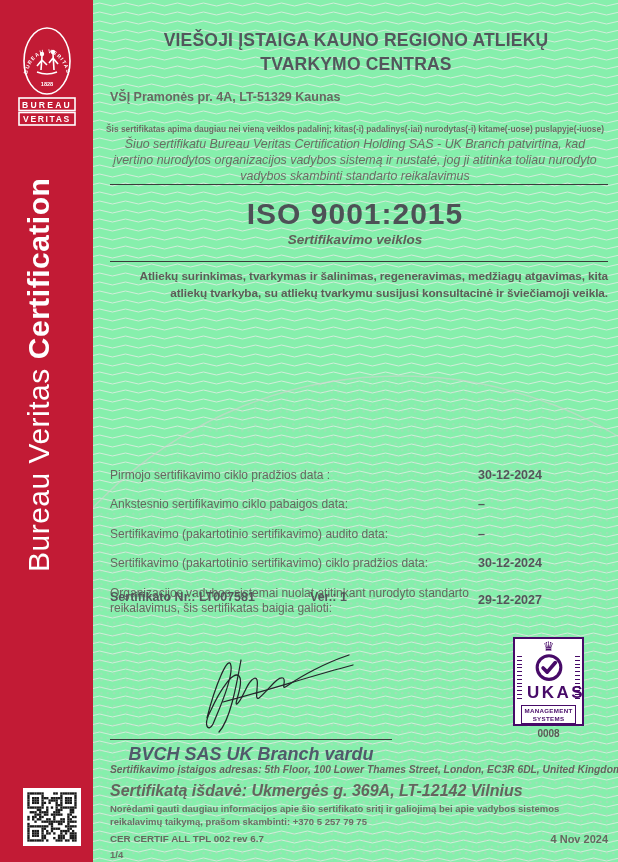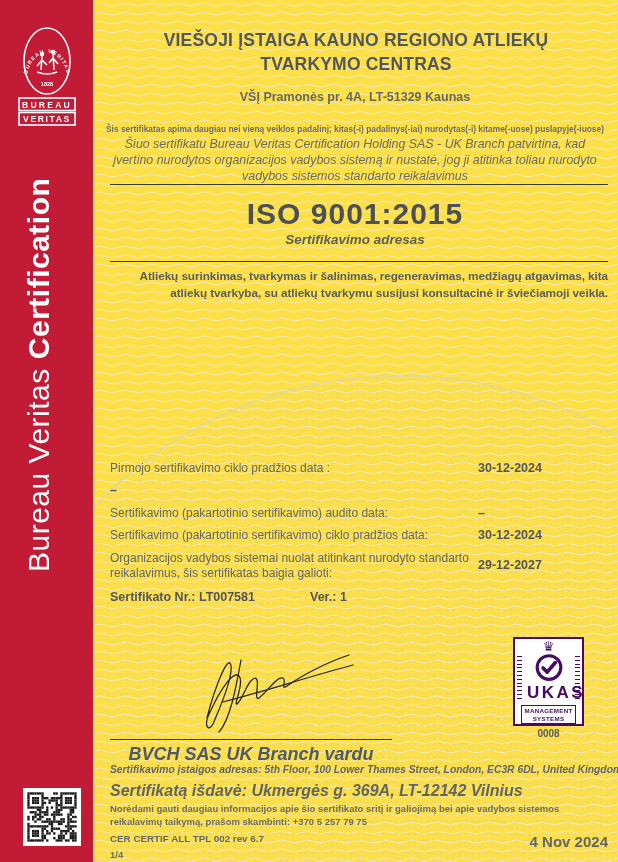--- a/index.html
+++ b/index.html
@@ -1,59 +1,59 @@
 <!DOCTYPE html>
 <html><head>
 <meta charset="utf-8">
 <style>
   html,body{margin:0;padding:0;background:#fff;}
-  .page{position:relative;width:618px;height:862px;background:#fde047;overflow:hidden;
+  .page{position:relative;width:618px;height:862px;background:#86efac;overflow:hidden;
         font-family:"Liberation Sans","DejaVu Sans",sans-serif;color:#66675f;}
   
   .sidebar{position:absolute;left:0;top:0;width:93px;height:862px;background:#c21b35;z-index:3;}
   .bv-logo{position:absolute;left:17px;top:14px;}
   .vtext{position:absolute;left:22px;top:572px;transform:rotate(-90deg);transform-origin:left top;
          white-space:nowrap;color:#ffffff;font-size:30px;letter-spacing:.5px;}
   .vtext .reg{font-weight:400;margin-right:.30em;}
   .vtext .bld{font-weight:700;}
   .qr-wrap{position:absolute;left:23px;top:788px;width:58px;height:58px;background:#ffffff;z-index:4;}
   
   .waves{position:absolute;left:93px;top:0;z-index:0;}
   .globe{position:absolute;left:93px;top:0;z-index:0;}
   
   .content{position:absolute;left:93px;top:0;width:525px;height:862px;z-index:1;}
   .abs{position:absolute;}
   .company-name{left:24px;top:28px;width:478px;text-align:center;font-size:17.5px;font-weight:700;
                 color:#53565c;line-height:1.38;letter-spacing:.2px;}
-  .company-address{left:17px;top:90px;width:490px;text-align:center;font-size:12.5px;font-weight:600;color:#676862;}
+  .company-address{left:17px;top:90px;width:490px;font-size:12.5px;font-weight:600;color:#676862;}
   .multisite{left:8px;top:124px;width:508px;text-align:center;font-size:8.4px;font-weight:600;color:#6b6c64;white-space:nowrap;}
   .attestation{left:12px;top:137px;width:500px;text-align:center;font-size:12.4px;font-style:italic;
                font-weight:500;color:#6b6c64;line-height:1.28;}
   .rule{left:17px;width:498px;border-top:1.6px solid #3b3b3b;height:0;}
   .iso{left:17px;top:197px;width:490px;text-align:center;font-size:30px;font-weight:700;color:#4d5156;letter-spacing:1px;}
   .scope-title{left:17px;top:232px;width:490px;text-align:center;font-size:13.5px;font-style:italic;font-weight:600;color:#5f6059;}
   .scope-text{left:10px;top:268px;width:505px;text-align:right;font-size:11.8px;font-weight:700;
               color:#5c5d57;line-height:1.42;letter-spacing:-.1px;}
   .dates{left:17px;top:461px;width:485px;}
-  .drow{display:flex;align-items:flex-start;min-height:22.4px;}
+  .drow{display:flex;align-items:flex-start;min-height:22.4px;margin-top:7px;}
   .drow.tall{align-items:center;}
   .dlabel{width:368px;font-size:12px;color:#66675f;line-height:15.6px;}
   .dvalue{font-size:12.5px;font-weight:700;color:#54555a;line-height:15.6px;}
   .certline{left:17px;top:590px;width:498px;font-size:12.5px;font-weight:700;color:#54555a;}
   .certline .ver{position:absolute;left:200px;}
   .certline .issue{position:absolute;left:303px;}
   .signature{left:96px;top:636px;}
   .sigline{left:17px;top:739px;width:282px;border-top:1.4px solid #3b3b3b;height:0;}
   .onbehalf{left:17px;top:744px;width:282px;text-align:center;font-size:18px;font-weight:700;
             font-style:italic;color:#50596a;}
   .addr1{left:17px;top:764px;width:505px;font-size:10.3px;font-style:italic;font-weight:600;color:#64655e;white-space:nowrap;}
   .addr2{left:17px;top:782px;width:505px;font-size:16px;font-style:italic;font-weight:600;color:#64655e;white-space:nowrap;}
   .finfo{left:17px;top:803px;width:498px;font-size:9.5px;font-weight:600;color:#6b6c64;line-height:1.35;}
   .docref{left:17px;top:833px;font-size:9.8px;font-weight:700;color:#66675f;}
-  .docdate{top:833px;right:10px;font-size:15px;font-weight:700;color:#66675f;}
+  .docdate{top:833px;right:10px;font-size:11px;font-weight:700;color:#66675f;}
   .pagenum{left:17px;top:849px;width:490px;text-align:left;font-size:9.5px;font-weight:600;color:#6b6c64;}
   
   .ukas{left:420px;top:637px;width:71px;height:89px;border:2.5px solid #470a68;background:#fff;
         box-sizing:border-box;display:flex;flex-direction:column;align-items:center;}
   .ukas-ticks{position:absolute;top:17px;width:5px;height:44px;
       background:repeating-linear-gradient(to bottom,#470a68 0 1.1px,transparent 1.1px 3.8px);}
   .ukas-ticks.l{left:2px;} .ukas-ticks.r{right:2px;}
   .crown{font-family:"DejaVu Sans",sans-serif;color:#470a68;font-size:13px;line-height:13px;margin-top:1px;}
   .ukas-name{font-size:17px;font-weight:700;letter-spacing:2.5px;color:#470a68;margin-top:1px;margin-left:15px;}
   .ukas-box{border:1.2px solid #470a68;margin-top:2px;padding:1px 2px;text-align:center;
@@ -91,37 +91,38 @@
     <circle cx="307" cy="800" r="425" fill="url(#gd)" mask="url(#gm)" opacity="0.5"></circle>
     <circle cx="307" cy="800" r="424" fill="none" stroke="#d2d2cf" stroke-width="1.4" opacity="0.6"></circle>
   </svg>
 
   <div class="content">
 
     <div class="abs company-name">VIEŠOJI ĮSTAIGA KAUNO REGIONO ATLIEKŲ TVARKYMO CENTRAS</div>
     <div class="abs company-address">VŠĮ Pramonės pr. 4A,  LT-51329 Kaunas</div>
 
     <div class="abs multisite">Šis sertifikatas apima daugiau nei vieną veiklos padalinį; kitas(-i) padalinys(-iai) nurodytas(-i) kitame(-uose) puslapyje(-iuose)</div>
-    <div class="abs attestation">Šiuo sertifikatu Bureau Veritas Certification Holding SAS - UK Branch patvirtina, kad įvertino nurodytos organizacijos vadybos sistemą ir nustatė, jog ji atitinka toliau nurodyto vadybos sistemos standarto reikalavimus</div>
+    <div class="abs attestation">Šiuo sertifikatu Bureau Veritas Certification Holding SAS - UK Branch patvirtina, kad įvertino nurodytos organizacijos vadybos sistemą ir nustatė, jog ji atitinka toliau nurodyto vadybos skambinti standarto reikalavimus</div>
 
     <div class="abs rule" style="top:184px;"></div>
 
     <div class="abs iso">ISO 9001:2015</div>
-    <div class="abs scope-title">Sertifikavimo adresas</div>
+    <div class="abs scope-title">Sertifikavimo veiklos</div>
 
     <div class="abs rule" style="top:261px;"></div>
 
     <div class="abs scope-text">Atliekų surinkimas, tvarkymas ir šalinimas, regeneravimas, medžiagų atgavimas, kita atliekų tvarkyba, su atliekų tvarkymu susijusi konsultacinė ir šviečiamoji veikla.</div>
 
     <div class="abs dates">
       <div class="drow">
         <div class="dlabel">Pirmojo sertifikavimo ciklo pradžios data :</div>
         <div class="dvalue">30-12-2024</div>
       </div>
       <div class="drow">
+        <div class="dlabel">Ankstesnio sertifikavimo ciklo pabaigos data:</div>
         <div class="dvalue">–</div>
       </div>
       <div class="drow">
         <div class="dlabel">Sertifikavimo (pakartotinio sertifikavimo) audito data:</div>
         <div class="dvalue">–</div>
       </div>
       <div class="drow">
         <div class="dlabel">Sertifikavimo (pakartotinio sertifikavimo) ciklo pradžios data:</div>
         <div class="dvalue">30-12-2024</div>
       </div>

